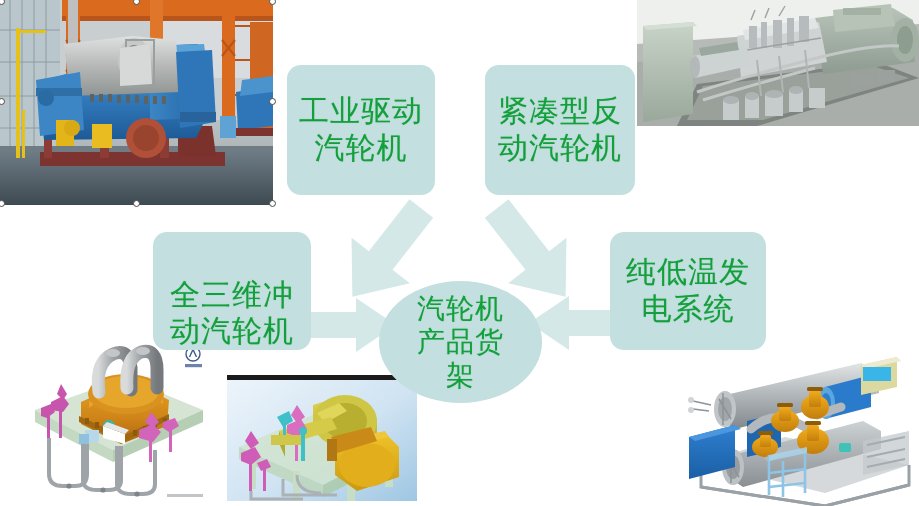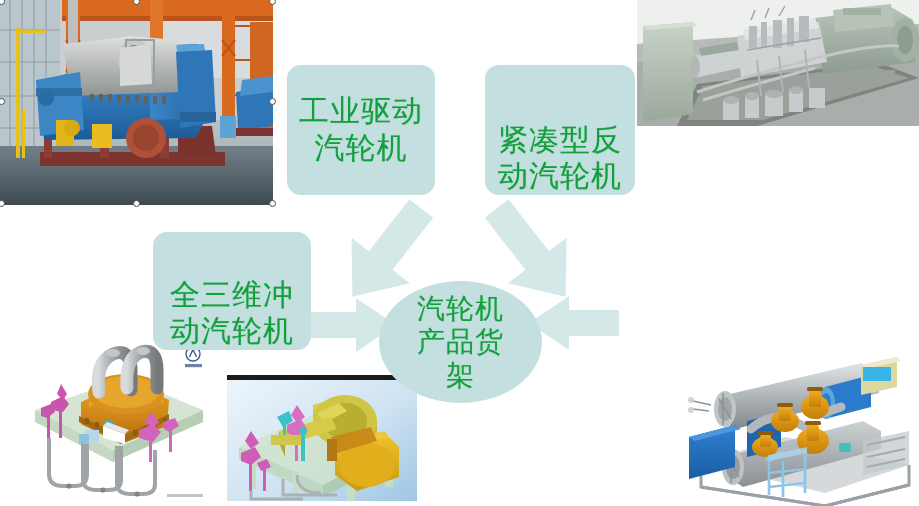--- a/index.html
+++ b/index.html
@@ -576,24 +576,28 @@
     <span class="txt">汽轮机
 产品货
 架</span>
   </div>
 
   <div class="node" style="left:287px;top:65px;width:148px;height:130px;">
     <span class="txt">工业驱动
 汽轮机</span>
   </div>
 
-  <div class="node" style="left:485px;top:65px;width:150px;height:130px;align-items:flex-end;">
+  <div class="node" style="left:485px;top:65px;width:150px;height:130px;">
     <span class="txt">紧凑型反
 动汽轮机</span>
   </div>
 
   <div class="node" style="left:153px;top:232px;width:158px;height:118px;align-items:flex-end;">
     <span class="txt">全三维冲
 动汽轮机</span>
   </div>
 
+  <div class="node" style="left:610px;top:232px;width:156px;height:118px;">
+    <span class="txt">纯低温发
+电系统</span>
+  </div>
 
 </div>
 
 </body></html>

